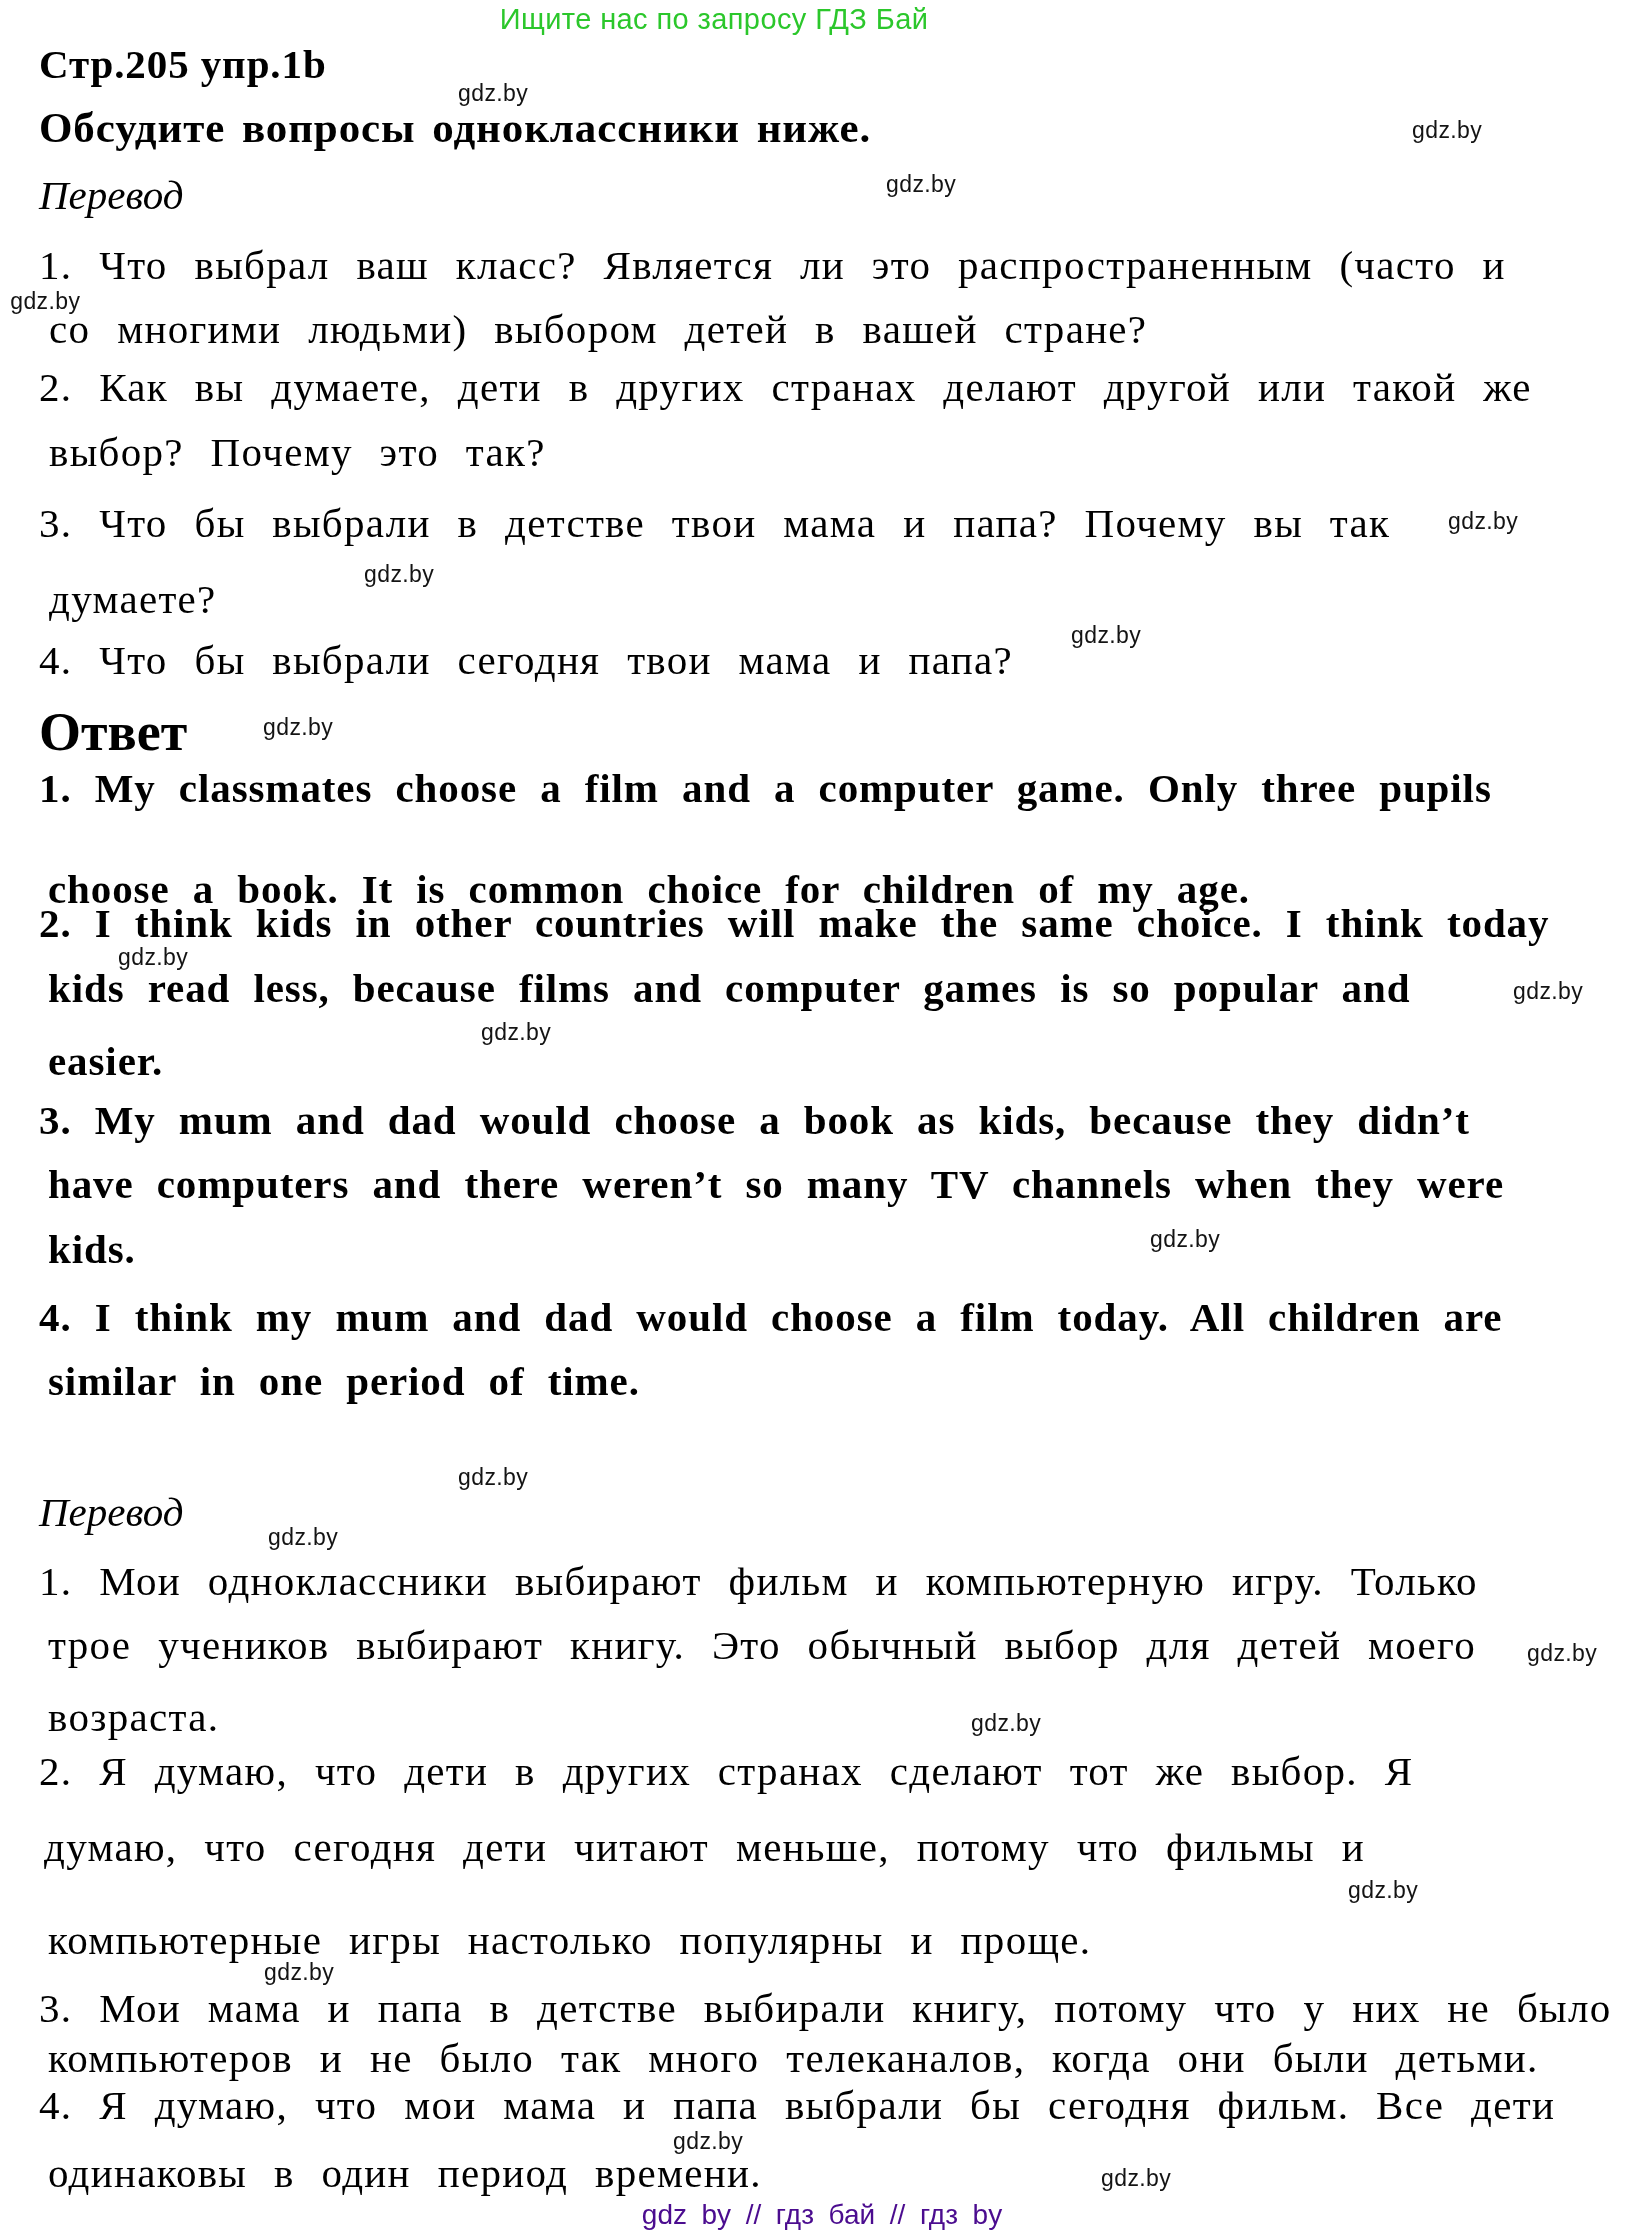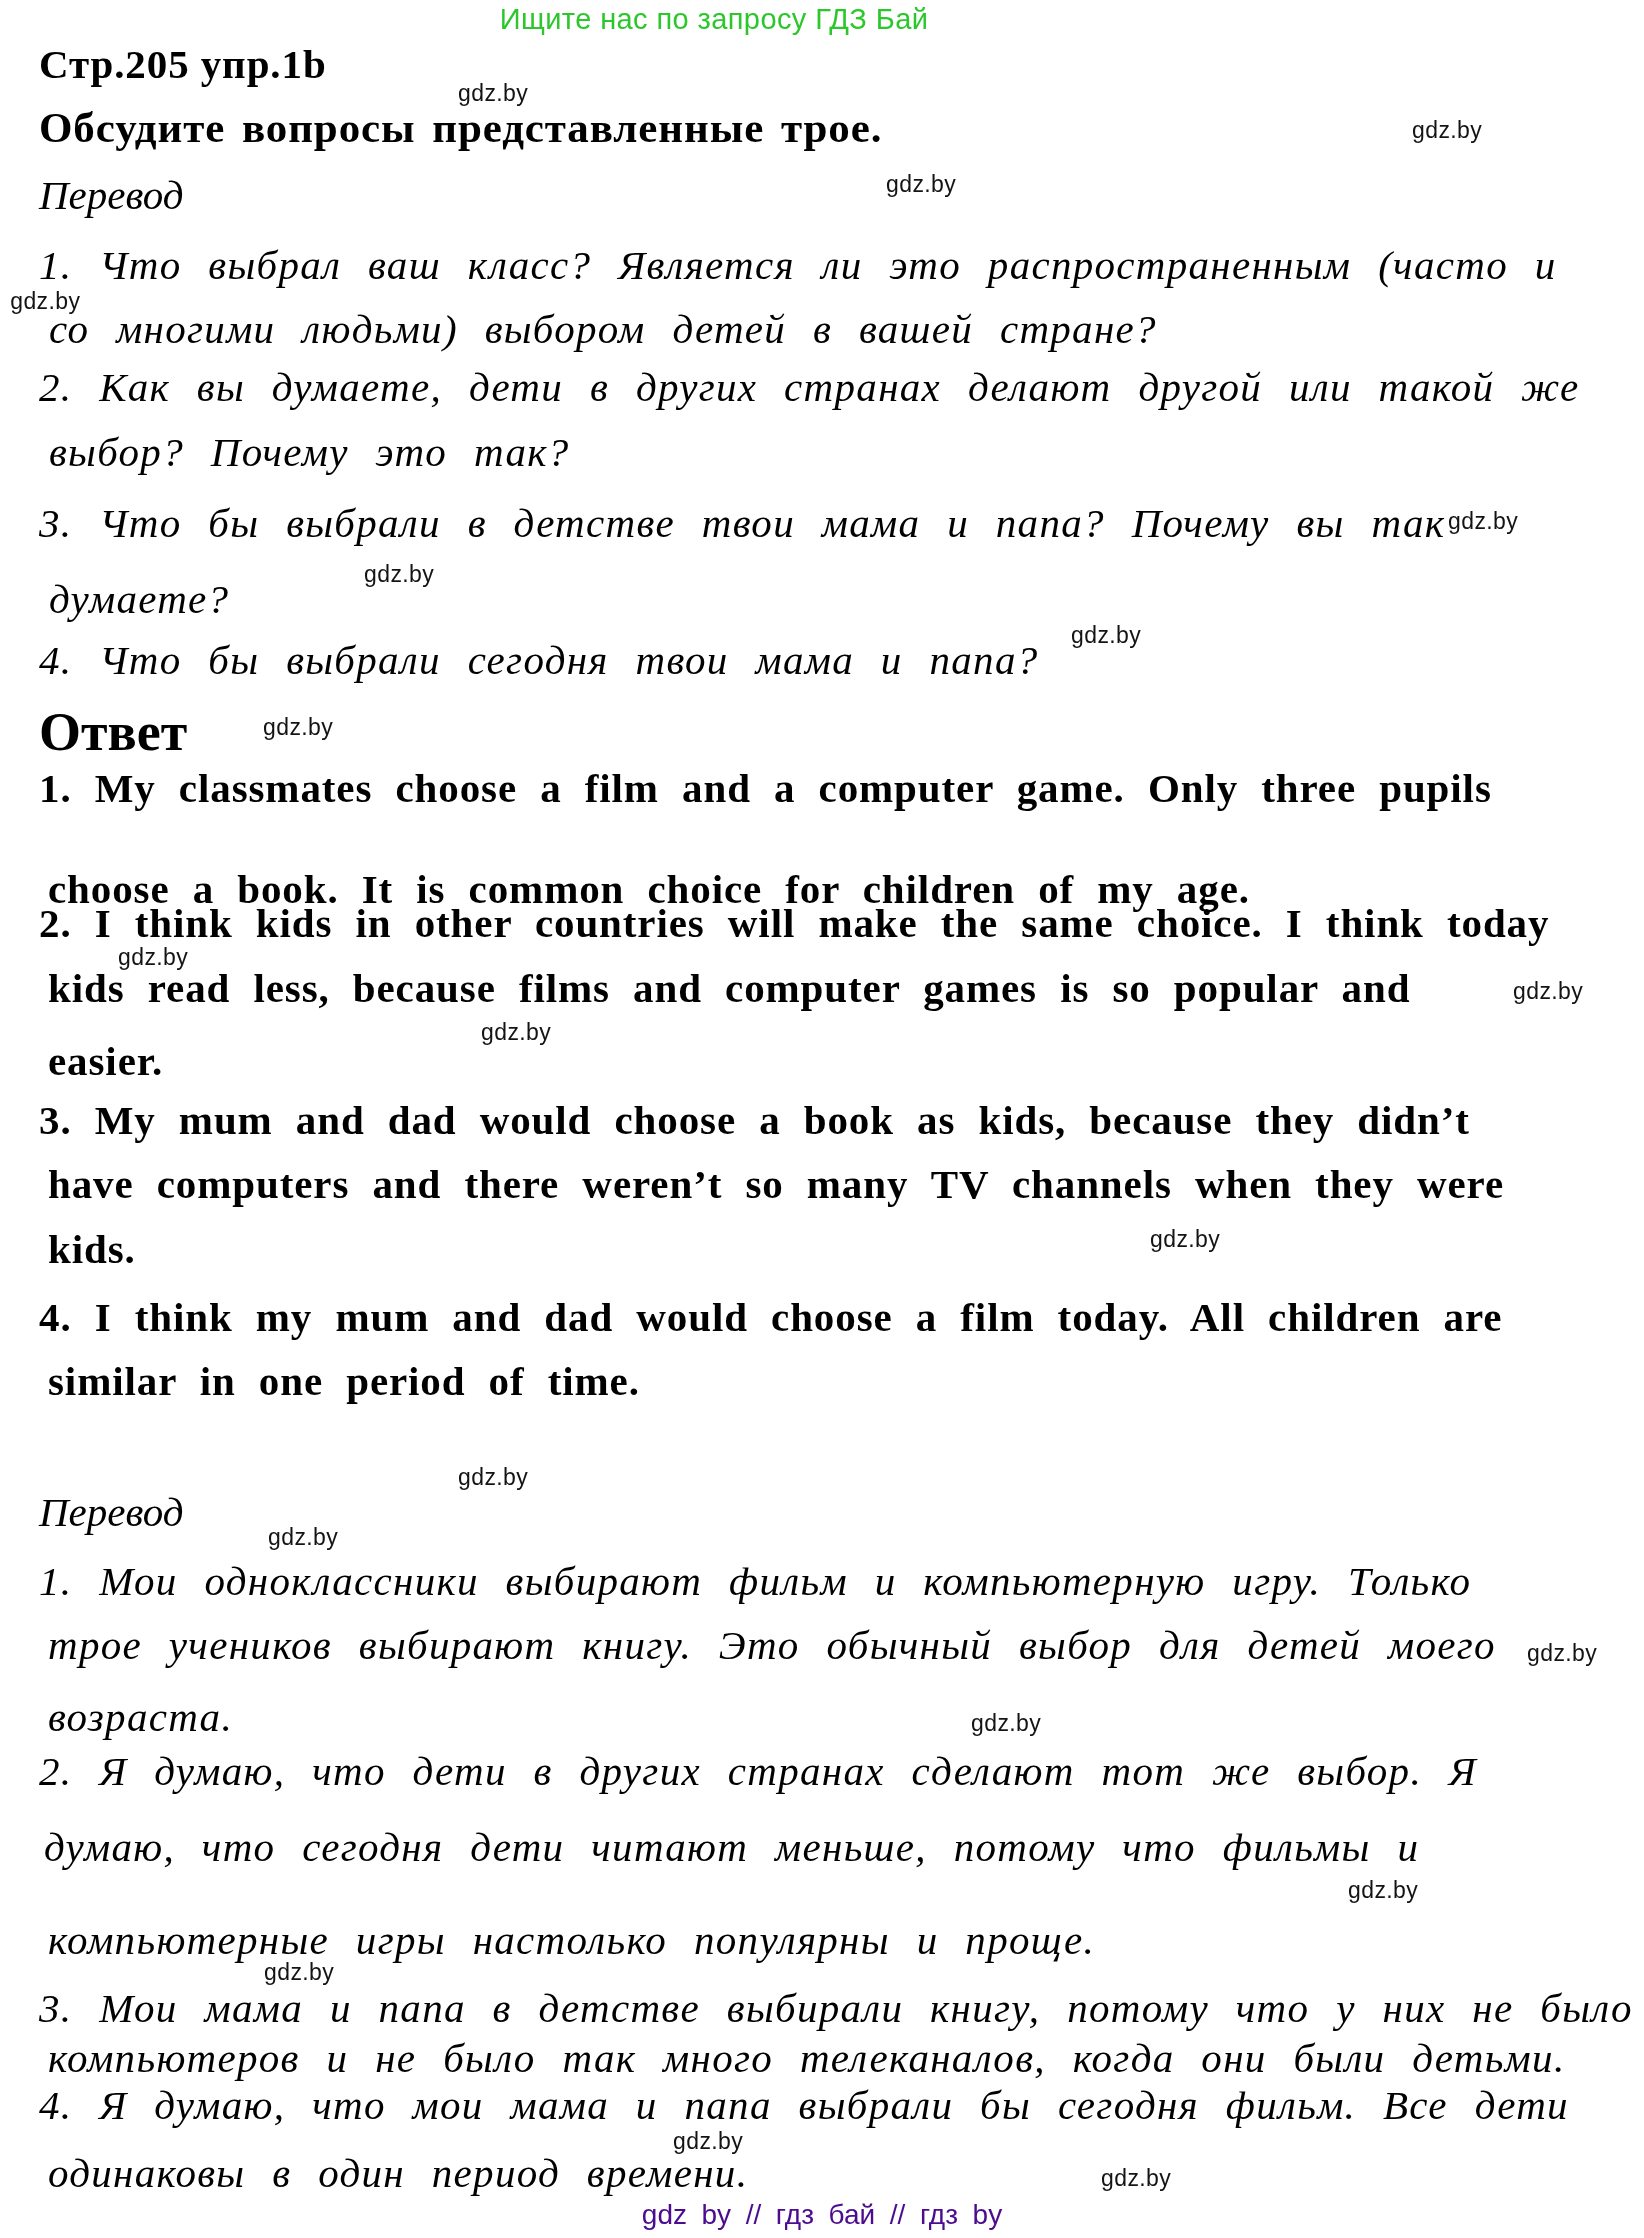--- a/index.html
+++ b/index.html
@@ -10,38 +10,38 @@
   .abs{position:absolute;white-space:nowrap;line-height:1;}
   .banner{
     top:5.1px;left:0;width:1428px;text-align:center;
     font-family:"Liberation Sans", sans-serif;font-size:29px;font-weight:400;
     letter-spacing:0.4px;
   }
   .title{font-weight:bold;font-size:41px;letter-spacing:0.9px;text-align:center;}
   .task{font-weight:bold;font-size:43px;letter-spacing:0.9px;word-spacing:5.1px;}
   .lbl-it{font-style:italic;font-size:41px;}
   .lbl-bd{font-weight:bold;font-size:54px;}
-  .q{font-style:italic;font-size:41px;letter-spacing:1.3px;word-spacing:15.3px;}
+  .q{font-size:41px;letter-spacing:1.3px;word-spacing:15.3px;}
   .a{font-weight:bold;font-size:41px;letter-spacing:0.9px;word-spacing:12px;}
   .wm{
     font-family:"Liberation Sans", sans-serif;font-size:23px;color:#141414;
     letter-spacing:0.4px;
   }
   .footer{
     top:2201px;left:0;width:1644px;text-align:center;
     font-family:"Liberation Sans", sans-serif;font-size:28px;word-spacing:6.8px;
   }
 </style>
 </head>
 <body>
 
 <div class="abs banner" style="color: rgb(43, 199, 43);">Ищите нас по запросу ГДЗ Бай</div>
 
 <div class="abs title" style="left:39px;top:44px;">Стр.205 упр.1b</div>
-<div class="abs task" style="left:39px;top:106px;">Обсудите вопросы представленные трое.</div>
+<div class="abs task" style="left:39px;top:106px;">Обсудите вопросы одноклассники ниже.</div>
 
 <div class="abs lbl-it" style="left:39px;top:175px;">Перевод</div>
 
 <div class="abs q" style="left:39px;top:245px;">1. Что выбрал ваш класс? Является ли это распространенным (часто и</div>
 <div class="abs q" style="left:49px;top:309px;">со многими людьми) выбором детей в вашей стране?</div>
 <div class="abs q" style="left:39px;top:367px;">2. Как вы думаете, дети в других странах делают другой или такой же</div>
 <div class="abs q" style="left:49px;top:432px;">выбор? Почему это так?</div>
 <div class="abs q" style="left:39px;top:503px;">3. Что бы выбрали в детстве твои мама и папа? Почему вы так</div>
 <div class="abs q" style="left:49px;top:579px;">думаете?</div>
 <div class="abs q" style="left:39px;top:640px;">4. Что бы выбрали сегодня твои мама и папа?</div>

